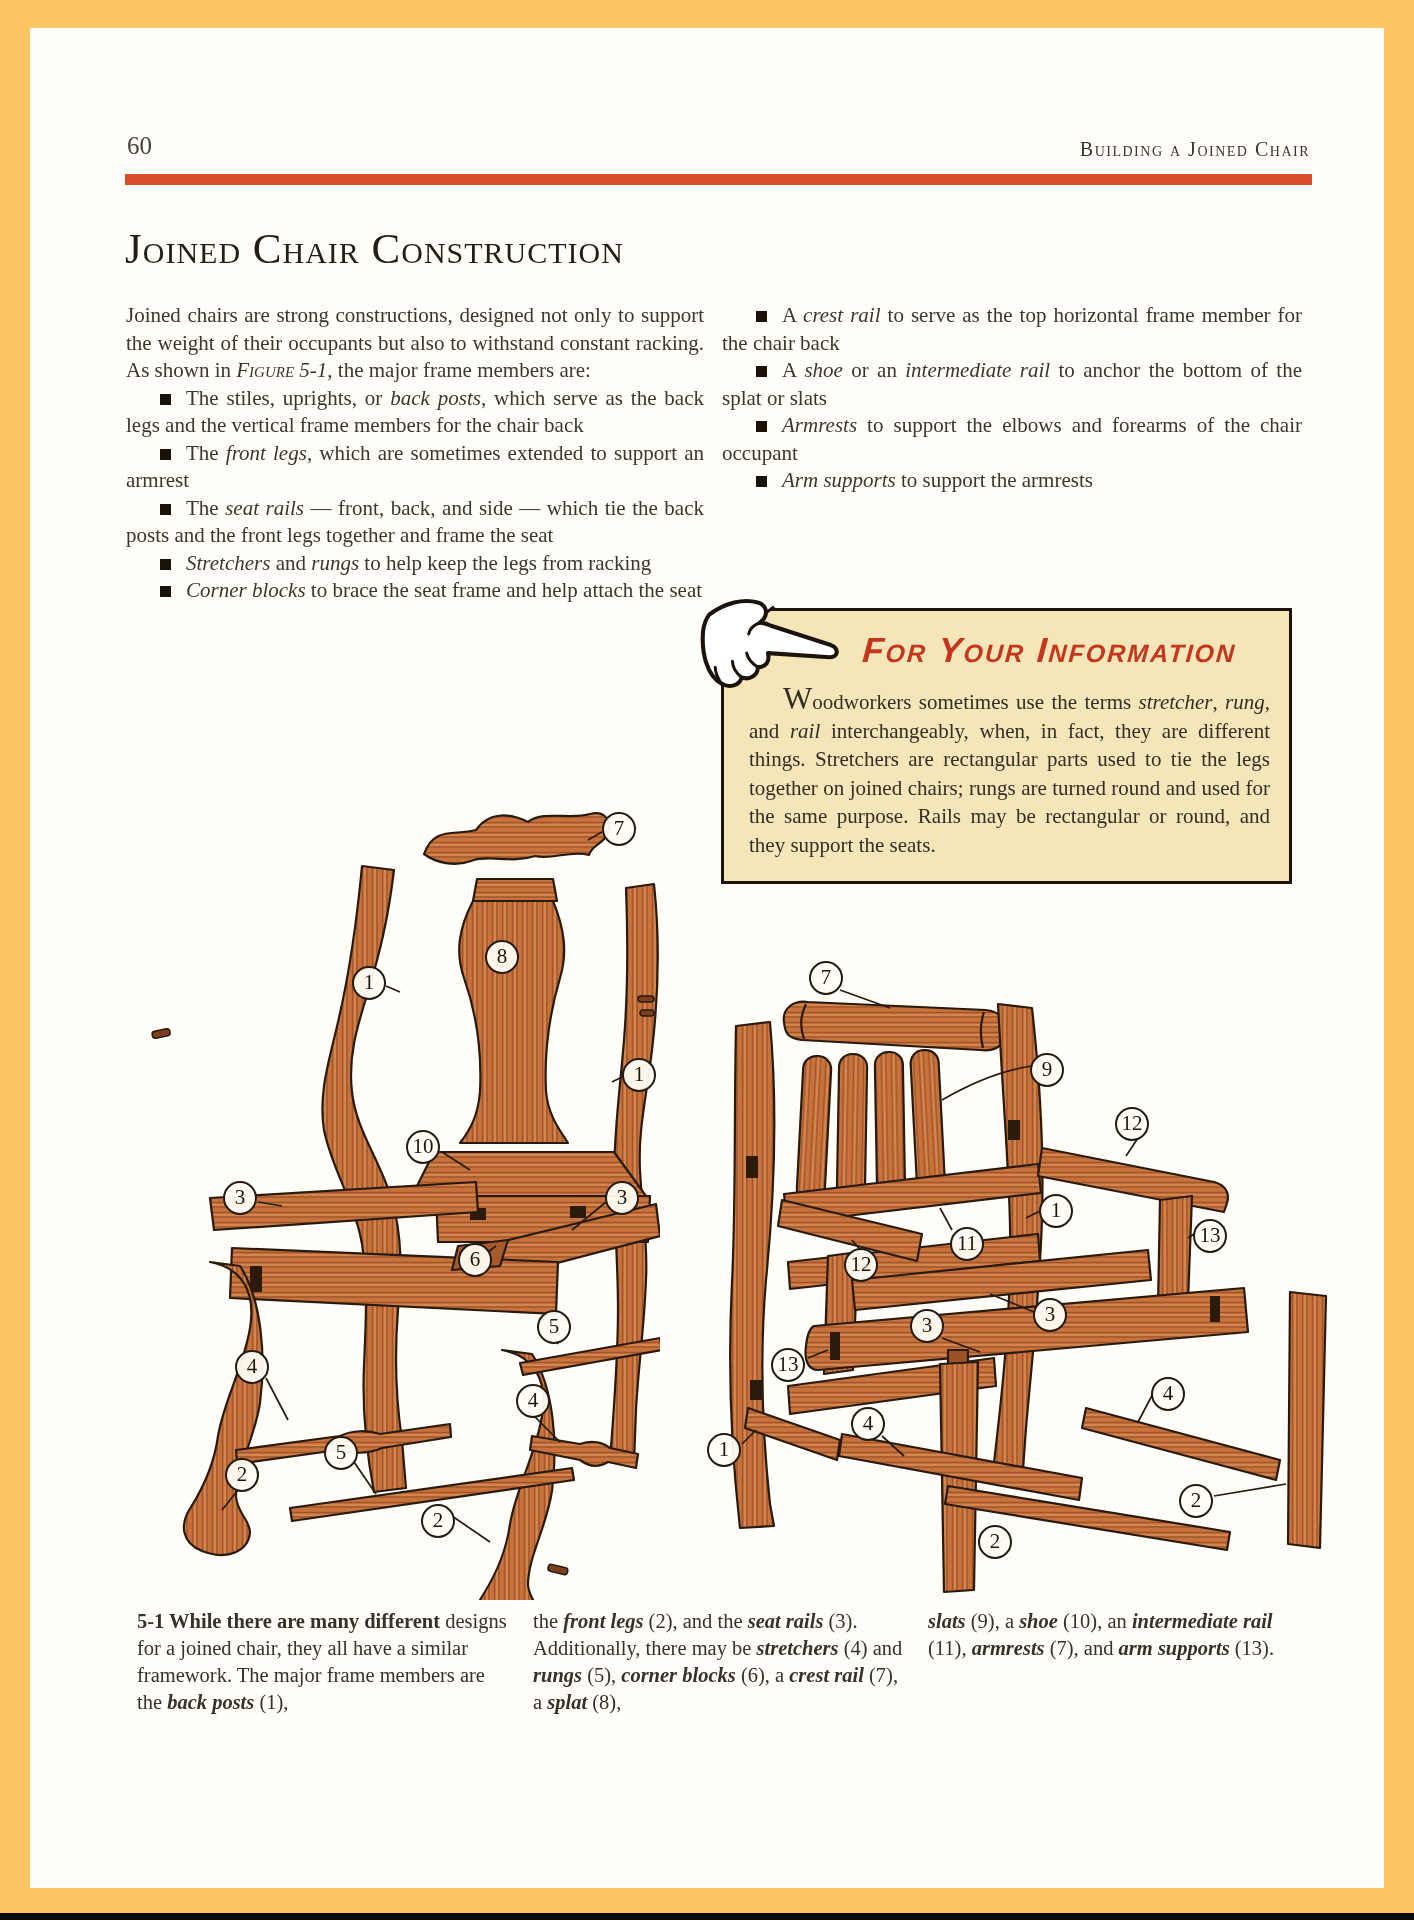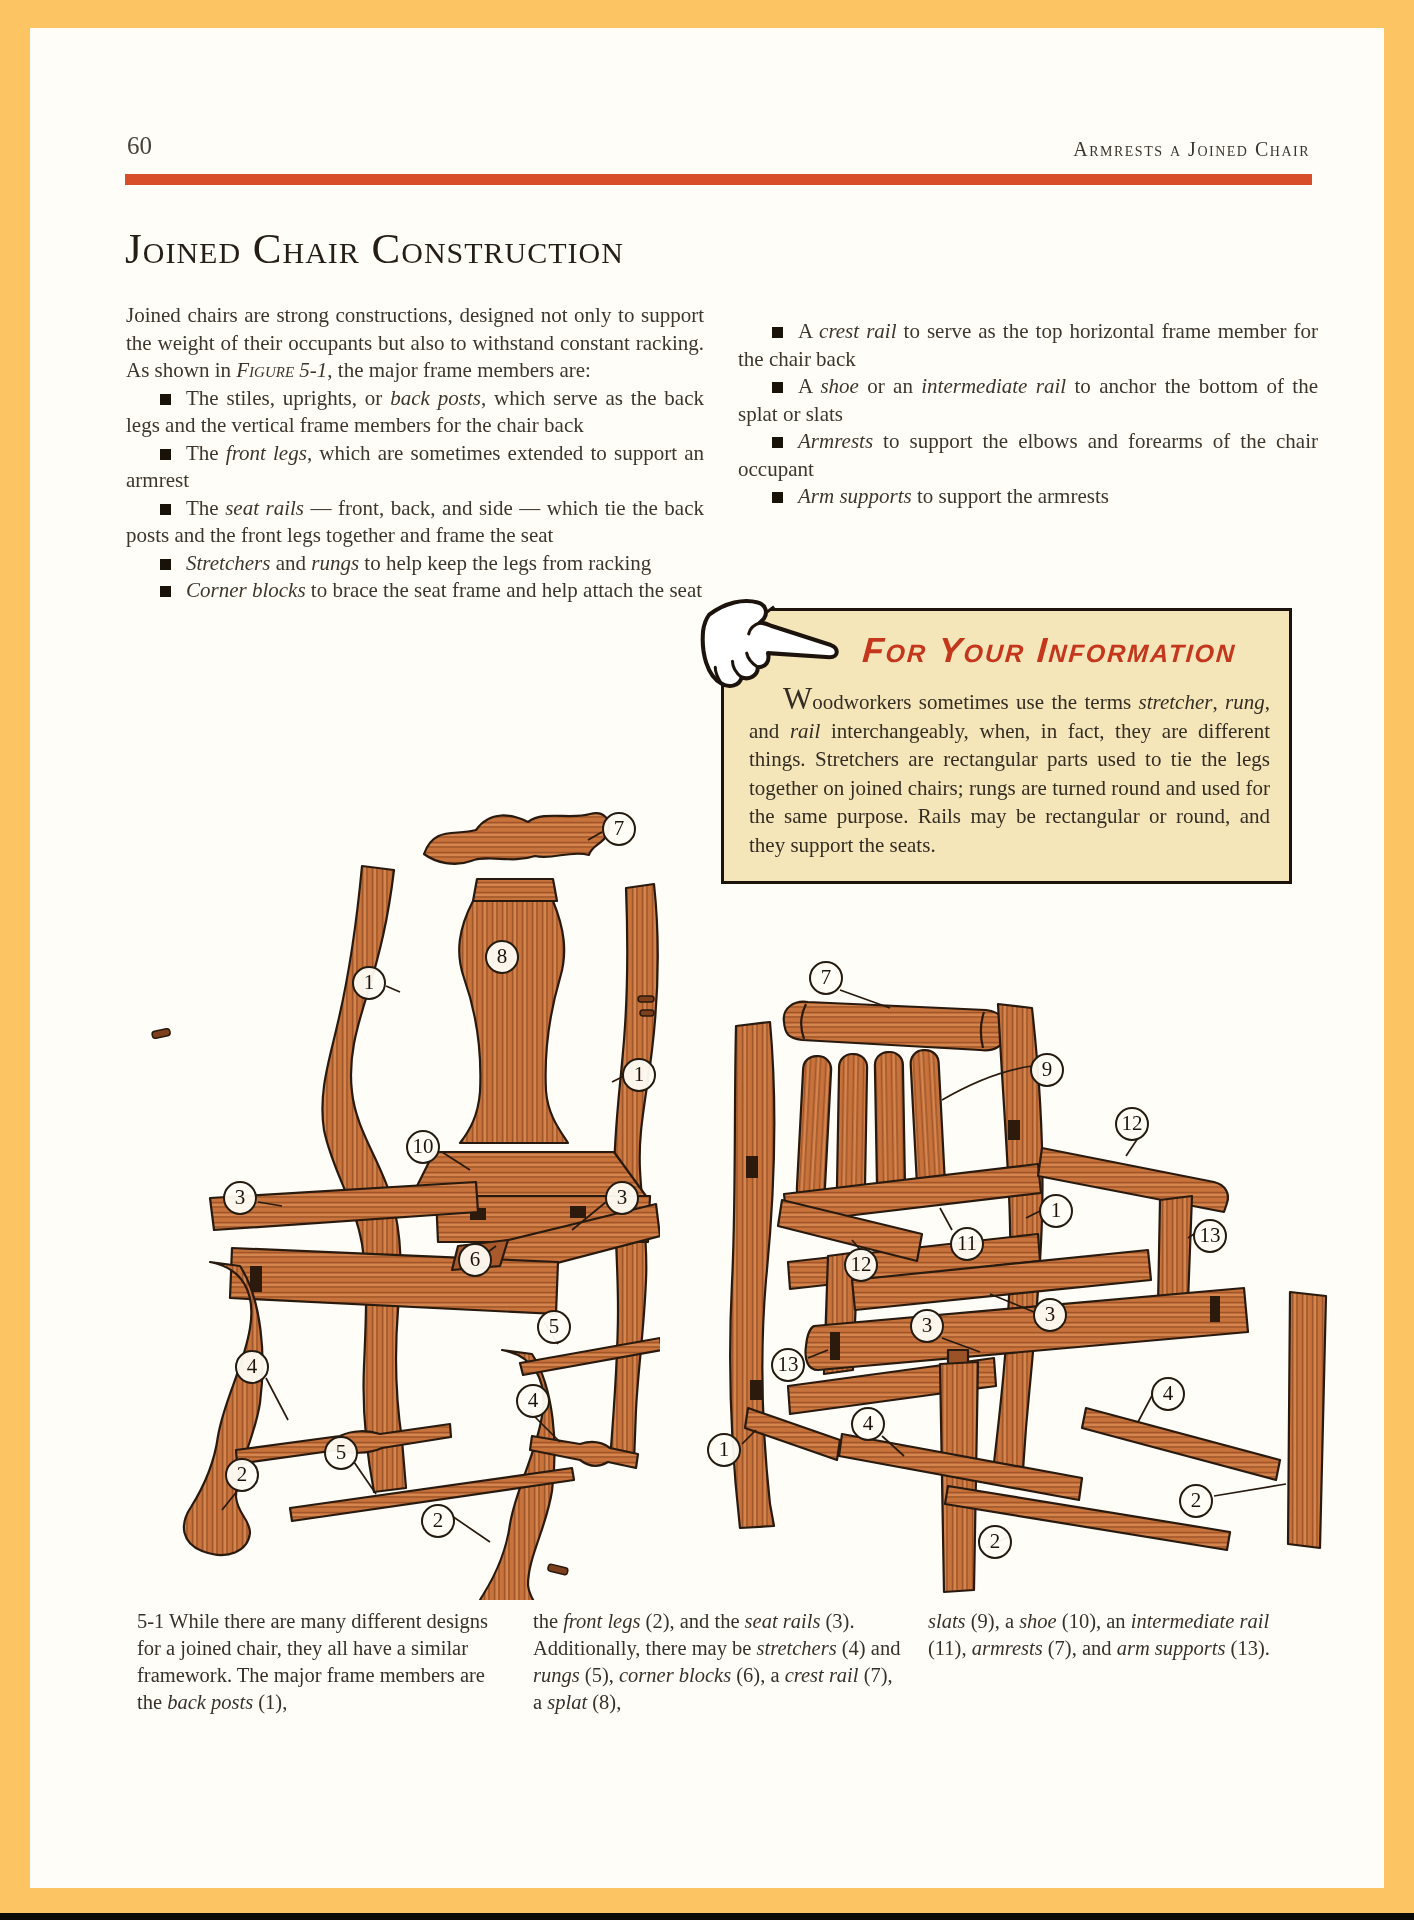--- a/index.html
+++ b/index.html
@@ -18,26 +18,26 @@
     position:absolute;right:74px;top:110px;font-size:20px;color:#3b352d;
     font-variant:small-caps;letter-spacing:1.5px;
   }
   .rule{position:absolute;left:95px;top:146px;width:1187px;height:11px;background:#d84e2a;}
   .title{
     position:absolute;left:95px;top:196px;font-size:43px;font-weight:normal;
     font-variant:small-caps;letter-spacing:1px;color:#241e16;
   }
   .col{position:absolute;font-size:21px;line-height:27.5px;color:#3c362c;text-align:justify;}
   .col-left{left:96px;top:274px;width:578px;}
-  .col-right{left:708px;top:274px;width:580px;margin-top:16px;}
+  .col-right{left:692px;top:274px;width:580px;}
   .col p{margin:0;}
   .indent{text-indent:34px;}
   .bullet{text-indent:34px;}
   .sq{display:inline-block;width:11px;height:11px;background:#191209;margin-right:15px;}
-  .b{font-weight:normal;text-align:right;}
+  .b{font-weight:bold;text-align:right;}
   .sc{font-variant:small-caps;}
   .bigcap{font-size:31px;line-height:20px;}
 
   .fyi{position:absolute;left:691px;top:580px;width:571px;height:276px;}
   .fyi-bg{
     position:absolute;left:0;top:0;right:0;bottom:0;background:#f5e6ba;
     border:3px solid #1c140c;box-sizing:border-box;
     clip-path:polygon(52px 0px, 100% 0px, 100% 100%, 0px 100%, 0px 40px);
   }
   .fyi-cut{
@@ -71,21 +71,21 @@
   .cap-1{left:107px;}
   .cap-2{left:503px;width:372px;}
   .cap-3{left:898px;width:370px;}
 </style>
 </head>
 <body>
 
 <div class="page">
 
   <span class="pageno">60</span>
-  <span class="runhead">Armrests a Joined Chair</span>
+  <span class="runhead">Building a Joined Chair</span>
   <div class="rule"></div>
 
   <h1 class="title" style="margin:0;">Joined Chair Construction</h1>
 
   <div class="col col-left">
     <p><span>Joined chairs are strong constructions, designed not only to support the weight of their occupants but also to withstand constant racking. As shown in </span><i class="sc">Figure 5-1</i><span>, the major frame members are:</span></p>
     <div class="bullet"><span class="sq"></span><span><span>The stiles, uprights, or </span><i>back posts</i><span>, which serve as the back legs and the vertical frame members for the chair back</span></span></div>
     <div class="bullet"><span class="sq"></span><span><span>The </span><i>front legs</i><span>, which are sometimes extended to support an armrest</span></span></div>
     <div class="bullet"><span class="sq"></span><span><span>The </span><i>seat rails</i><span> — front, back, and side — which tie the back posts and the front legs together and frame the seat</span></span></div>
     <div class="bullet"><span class="sq"></span><span><i>Stretchers</i><span> and </span><i>rungs</i><span> to help keep the legs from racking</span></span></div>

